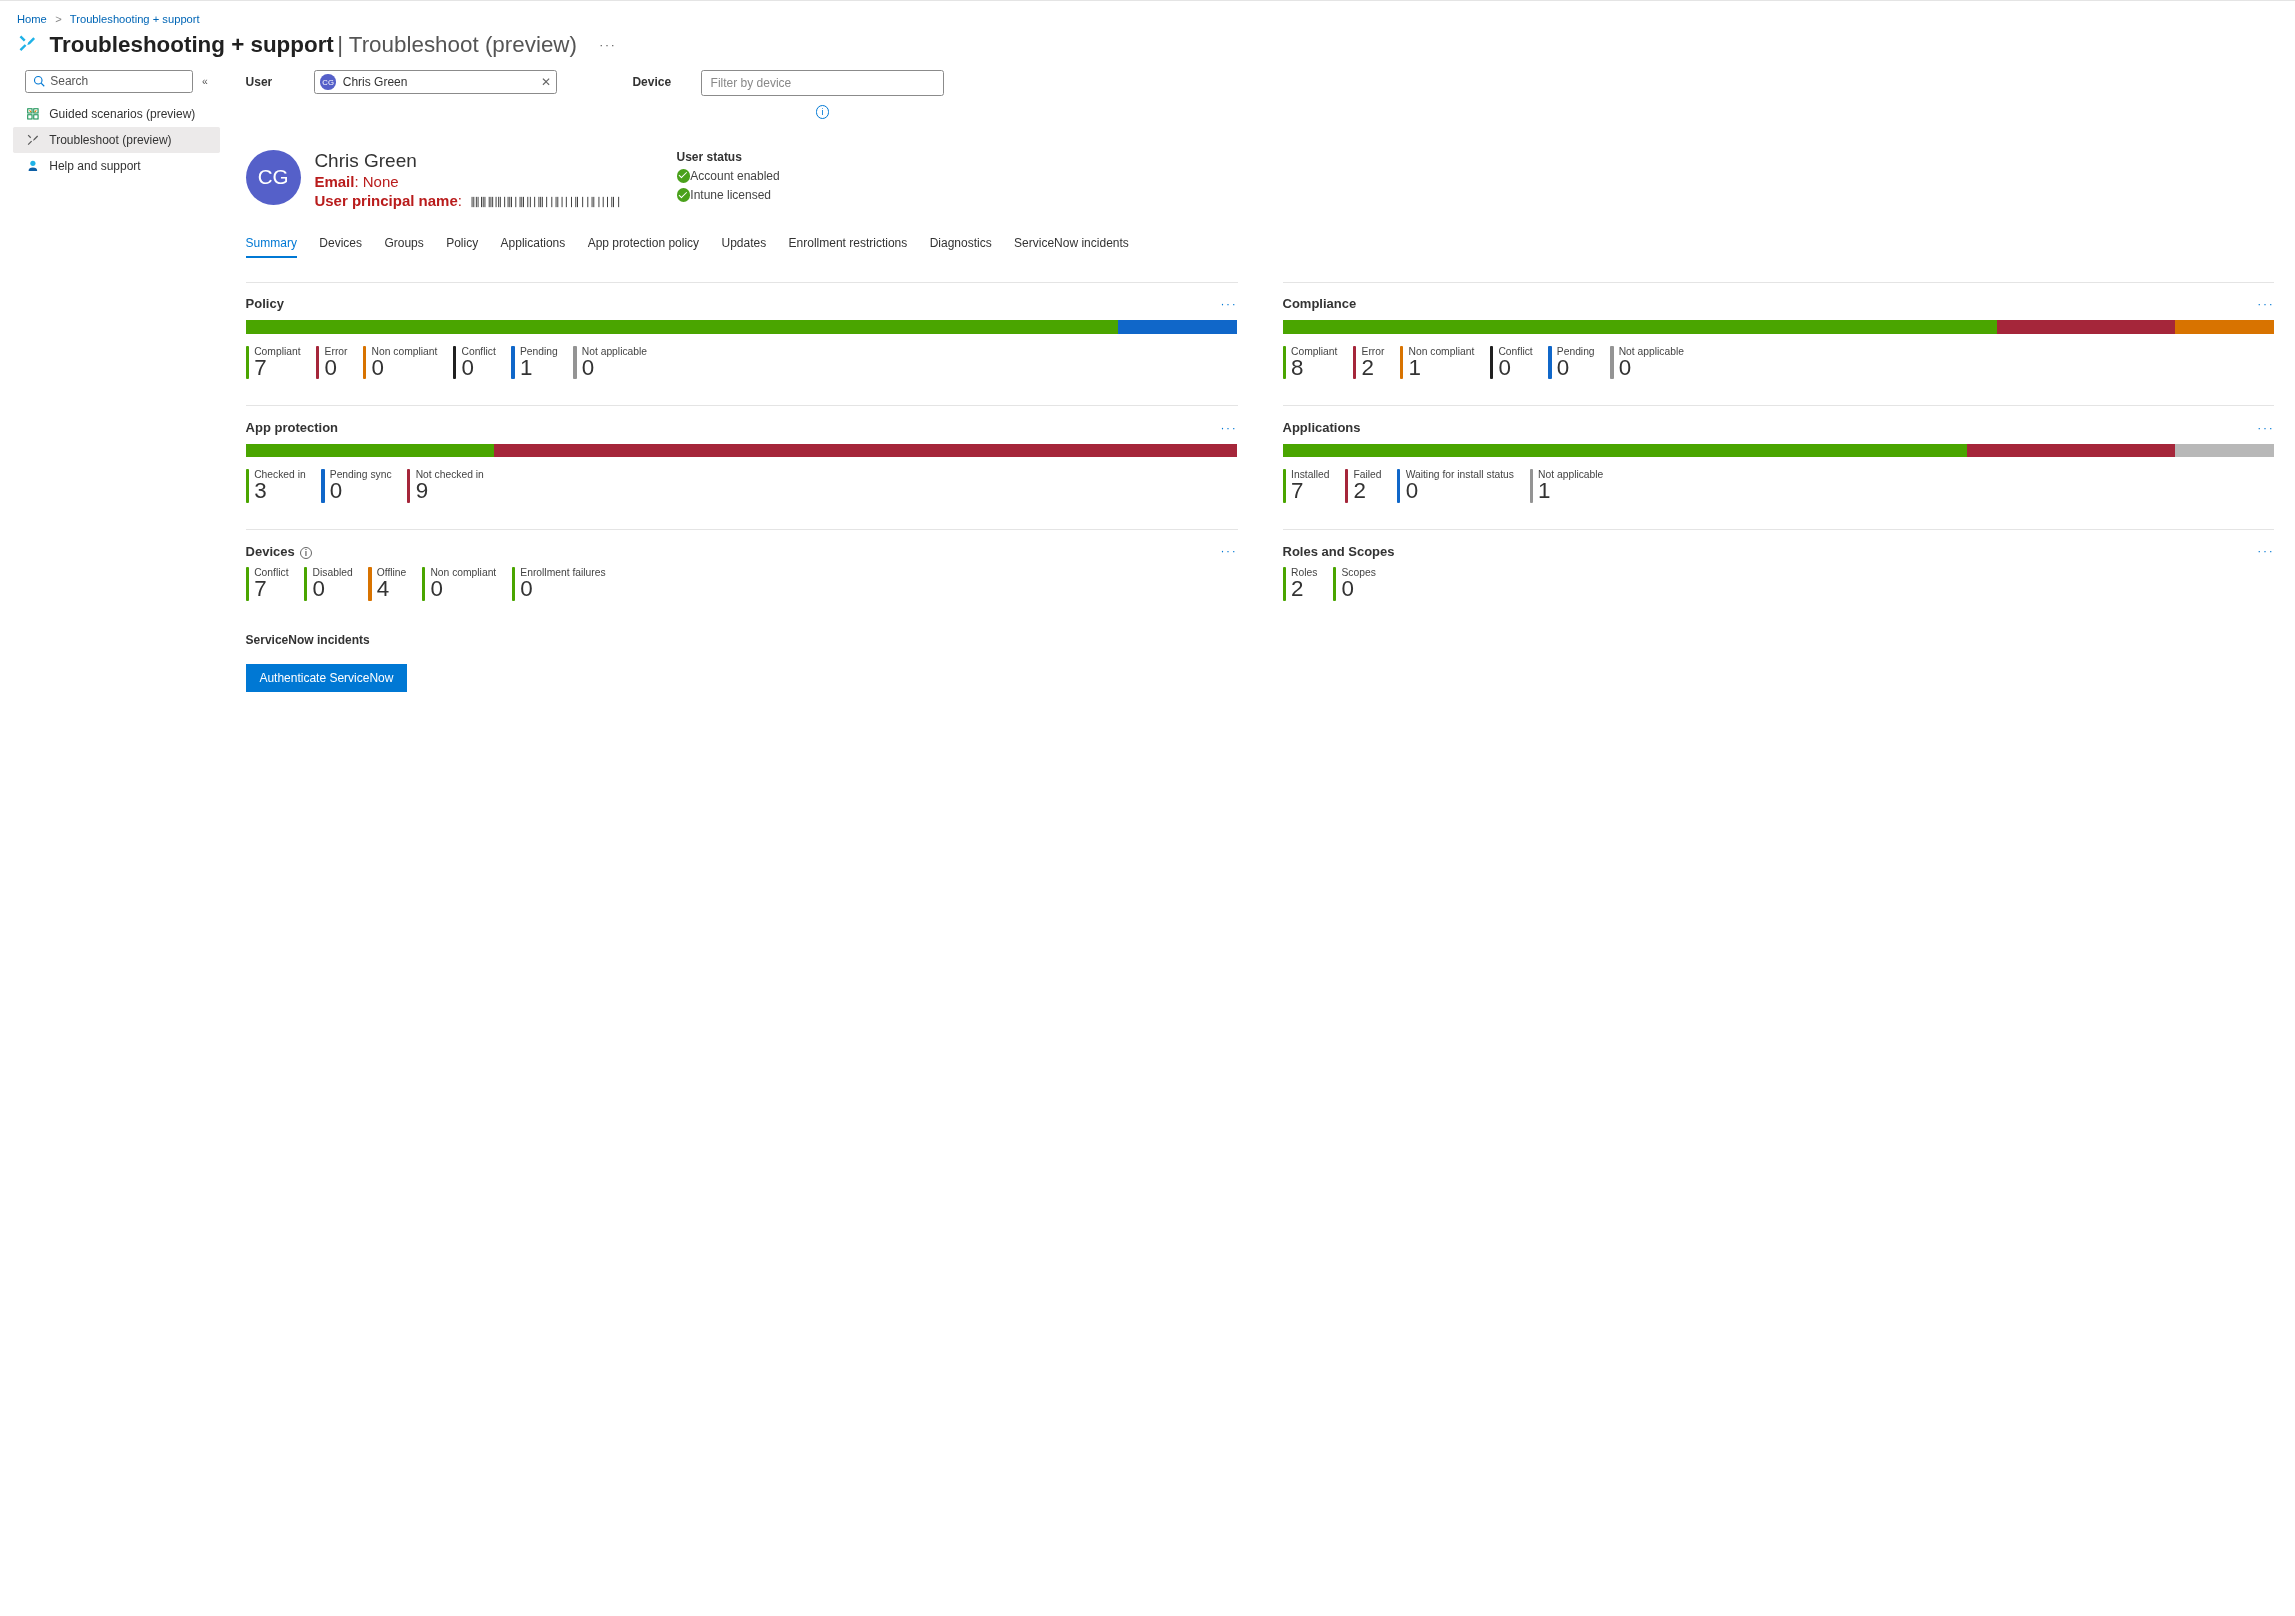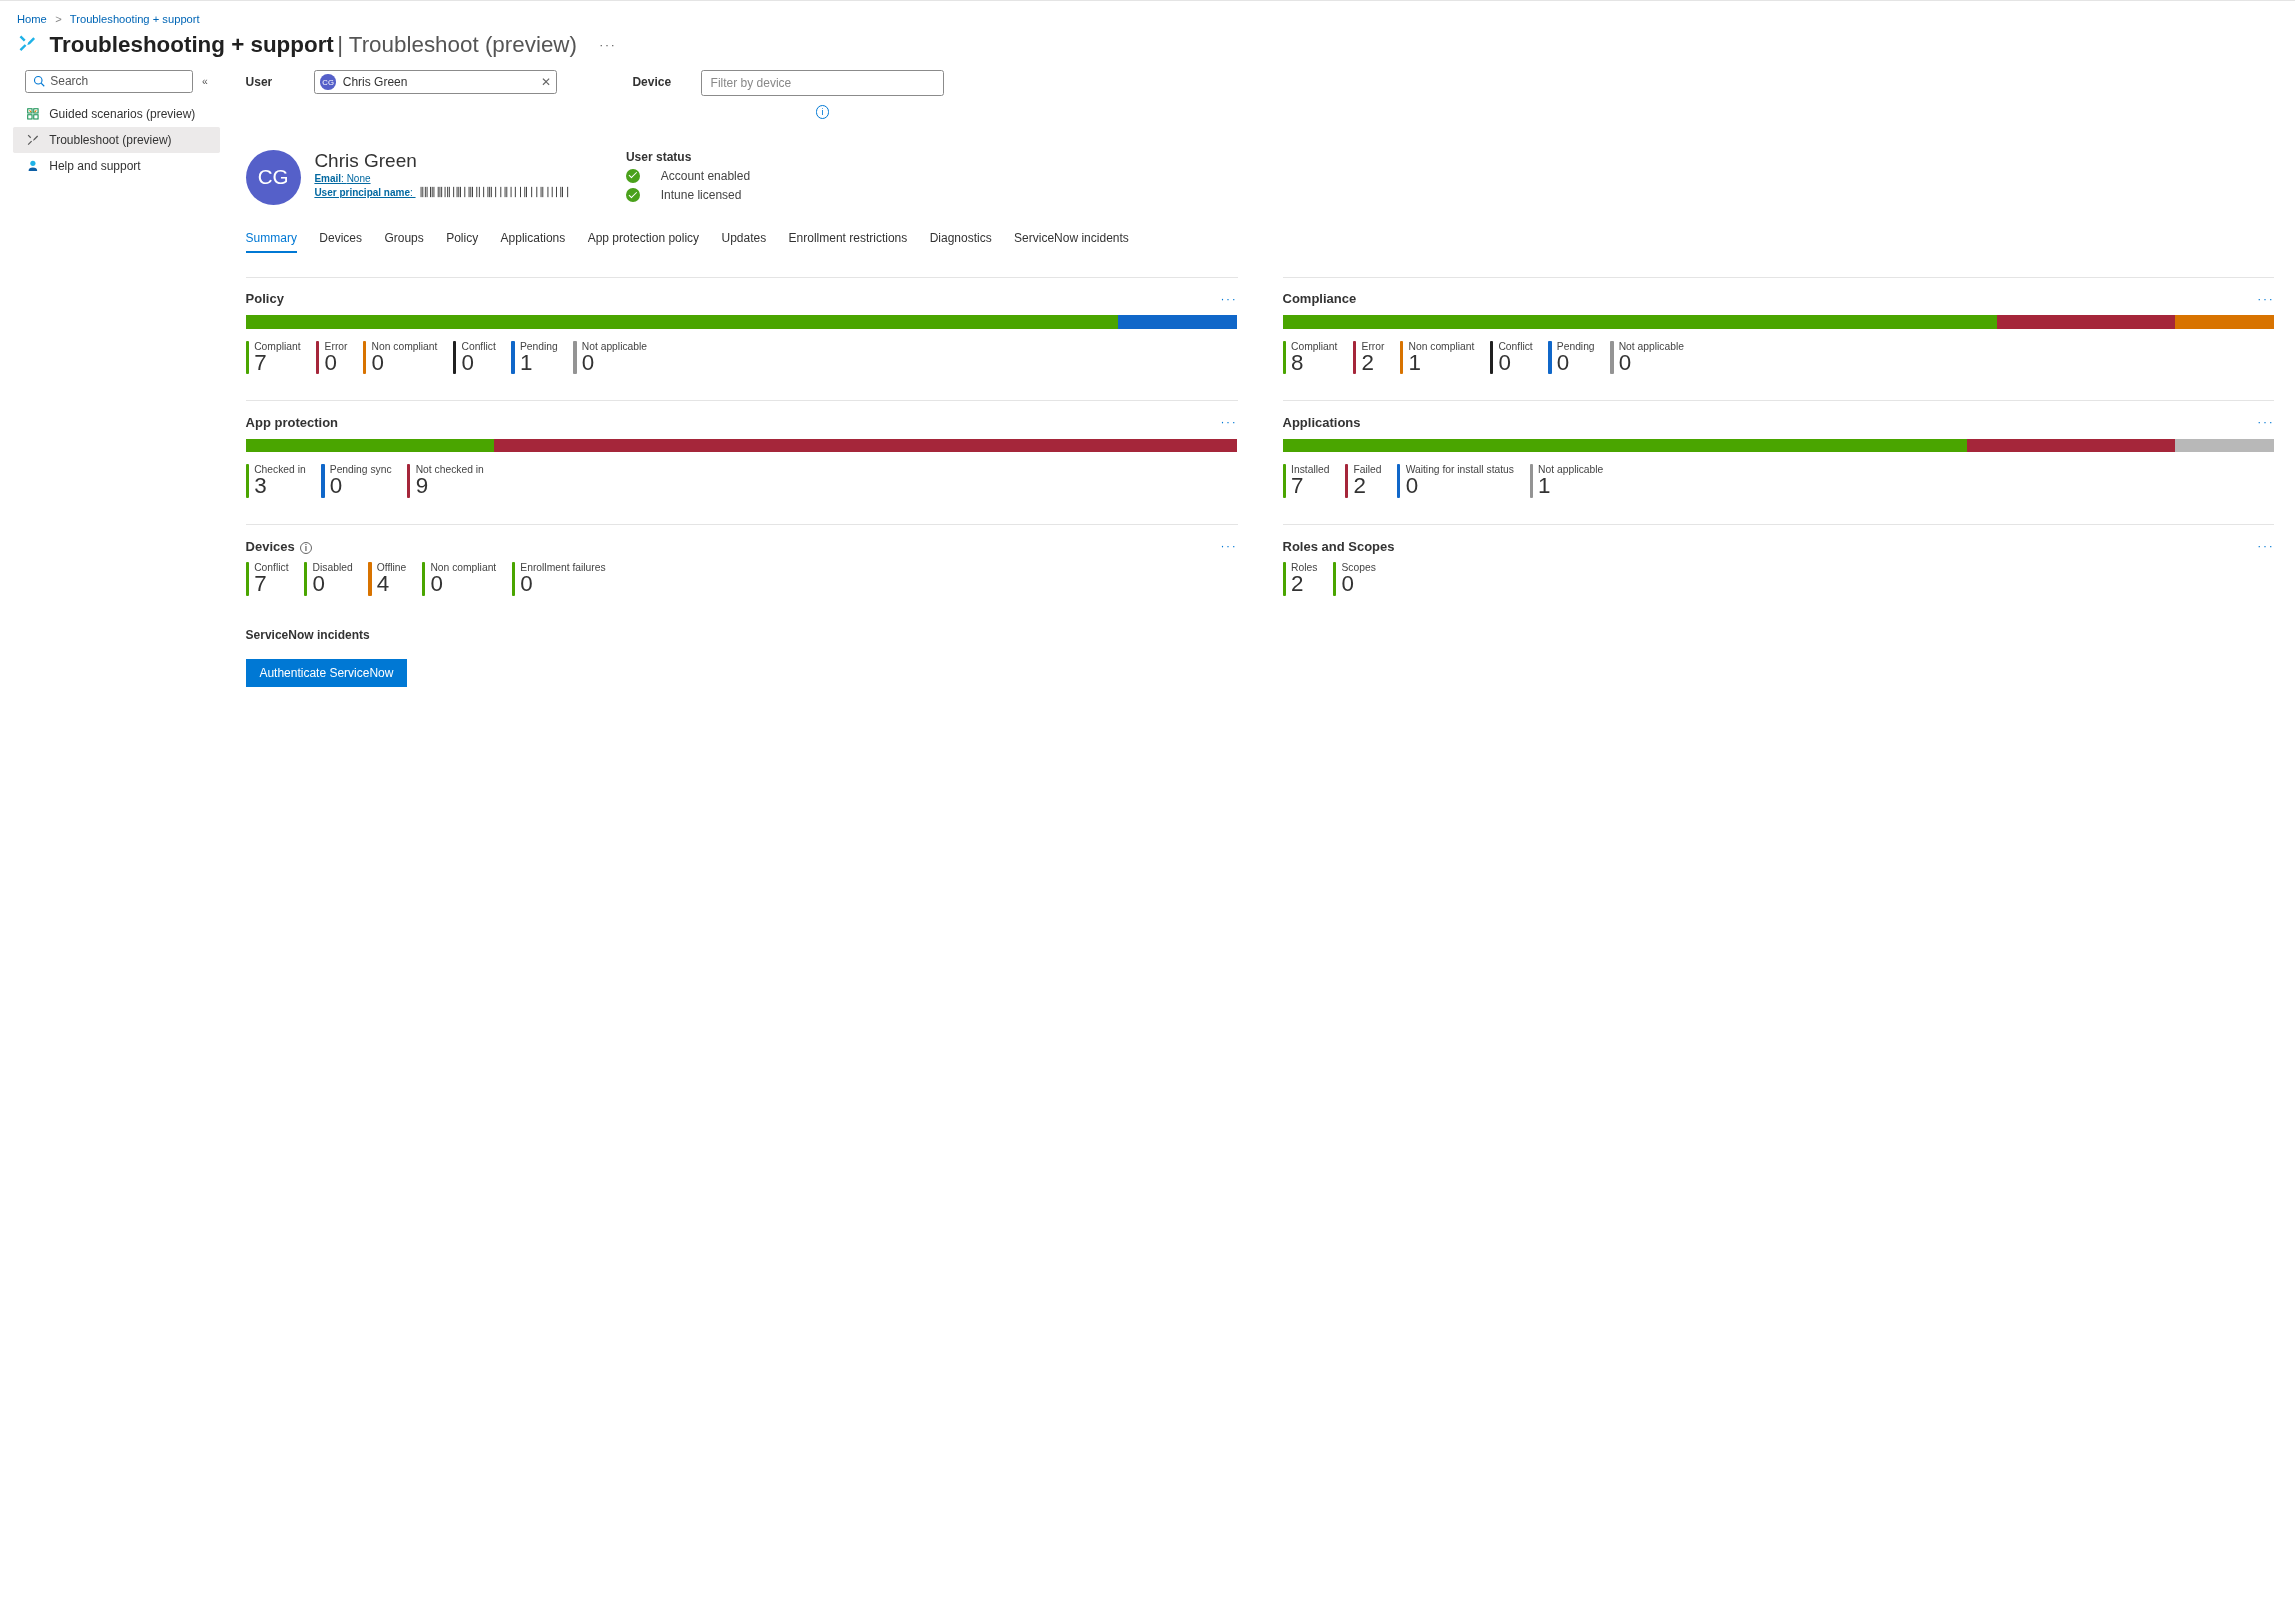--- a/index.html
+++ b/index.html
@@ -64,26 +64,26 @@
   .avatar-sm{width:15.5px;height:15.5px;border-radius:50%;background:#5560c9;color:#fff;font-size:7.7px;display:flex;align-items:center;justify-content:center;margin-right:6.9px;}
   .chip-input .x{margin-left:auto;color:#666;}
   .dev-col{display:flex;flex-direction:column;align-items:center;gap:8.6px;}
   .plain-input{width:243px;border:0.9px solid #8b8b8b;border-radius:2.6px;padding:5.2px 8.6px;color:#888;}
   .info-icon{color:var(--blue);border:0.9px solid var(--blue);border-radius:50%;width:13.8px;height:13.8px;font-size:9.5px;display:flex;align-items:center;justify-content:center;}
   
   .user-block{display:flex;gap:52px;margin-bottom:19px;}
   .user-left{display:flex;gap:13.8px;}
   .avatar-lg{width:55px;height:55px;border-radius:50%;background:#5560c9;color:#fff;font-size:20.6px;display:flex;align-items:center;justify-content:center;}
   .user-name{font-size:19px;font-weight:400;margin-bottom:1.7px;}
-  .user-meta{font-size:10px;color:#0369a1;margin-bottom:1.7px;text-decoration:underline;}
+  .user-meta{font-size:15px;color:#b91c1c;margin-bottom:1.7px;}
   .user-meta b{font-weight:600;}
   .upn-bar{display:inline-block;vertical-align:middle;margin-left:3.4px;}
   
   .user-status h4{font-size:12px;font-weight:600;margin:0 0 5.2px 0;}
-  .status-line{display:flex;align-items:center;gap:21px;margin-bottom:5.2px;color:#444;}
+  .status-line{display:flex;align-items:center;gap:0;margin-bottom:5.2px;color:#444;}
   .check{width:13.8px;height:13.8px;border-radius:50%;background:var(--green-check);position:relative;}
   .check::after{content:'';position:absolute;left:2.6px;top:3.4px;width:6.9px;height:3.4px;border-left:1.7px solid #fff;border-bottom:1.7px solid #fff;transform:rotate(-45deg);}
   
   .tabs{display:flex;gap:22.4px;border-bottom:0;margin-bottom:24px;}
   .tab{padding:5.2px 0;cursor:pointer;color:#333;}
   .tab.active{color:var(--blue);border-bottom:2.6px solid var(--blue);font-weight:400;}
   
   .cards{display:grid;grid-template-columns:1fr 1fr;gap:26px 45px;}
   .card{}
   .card-head{display:flex;align-items:center;border-top:0.9px solid var(--border);padding:13.8px 0 8.6px 0;}

